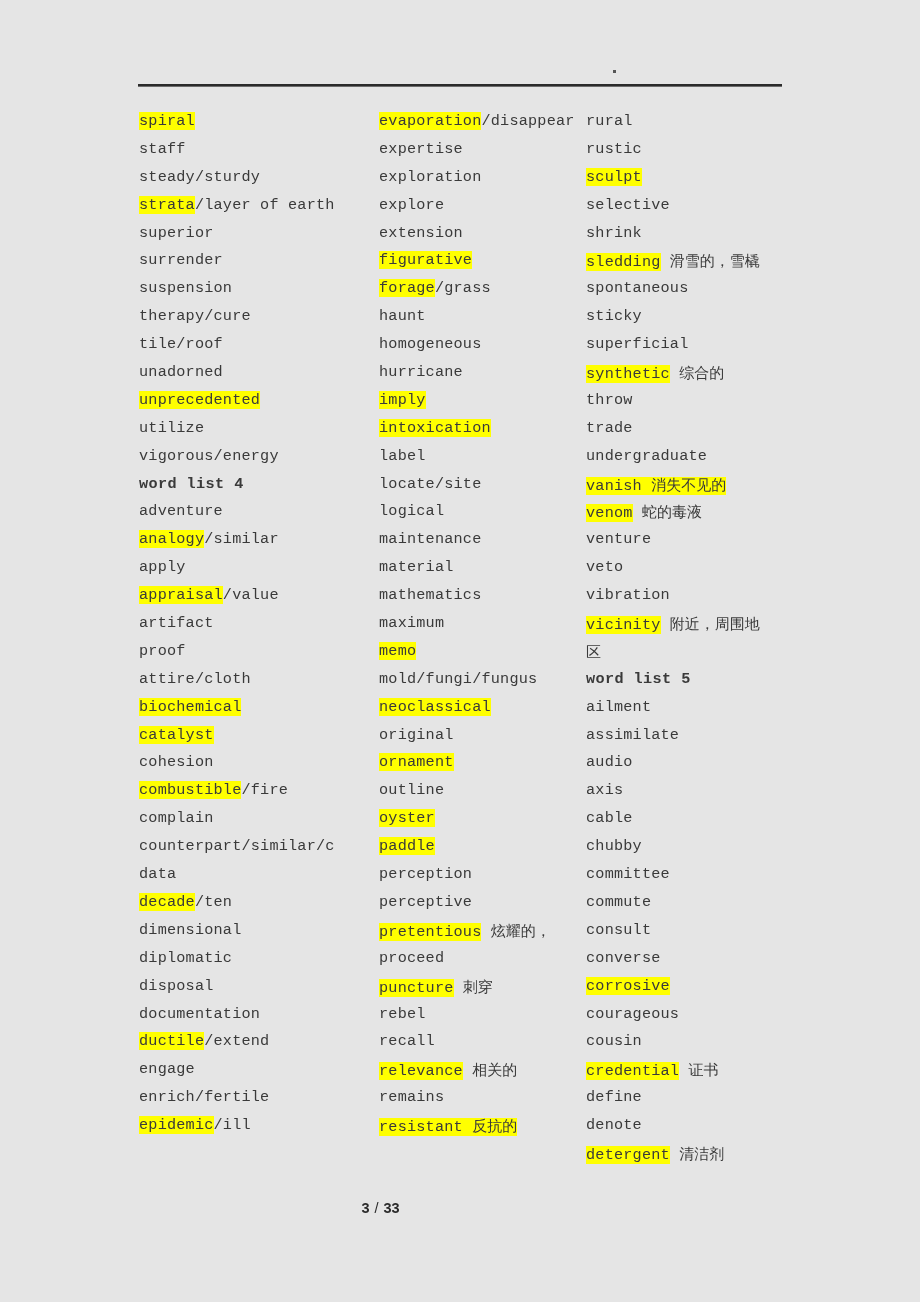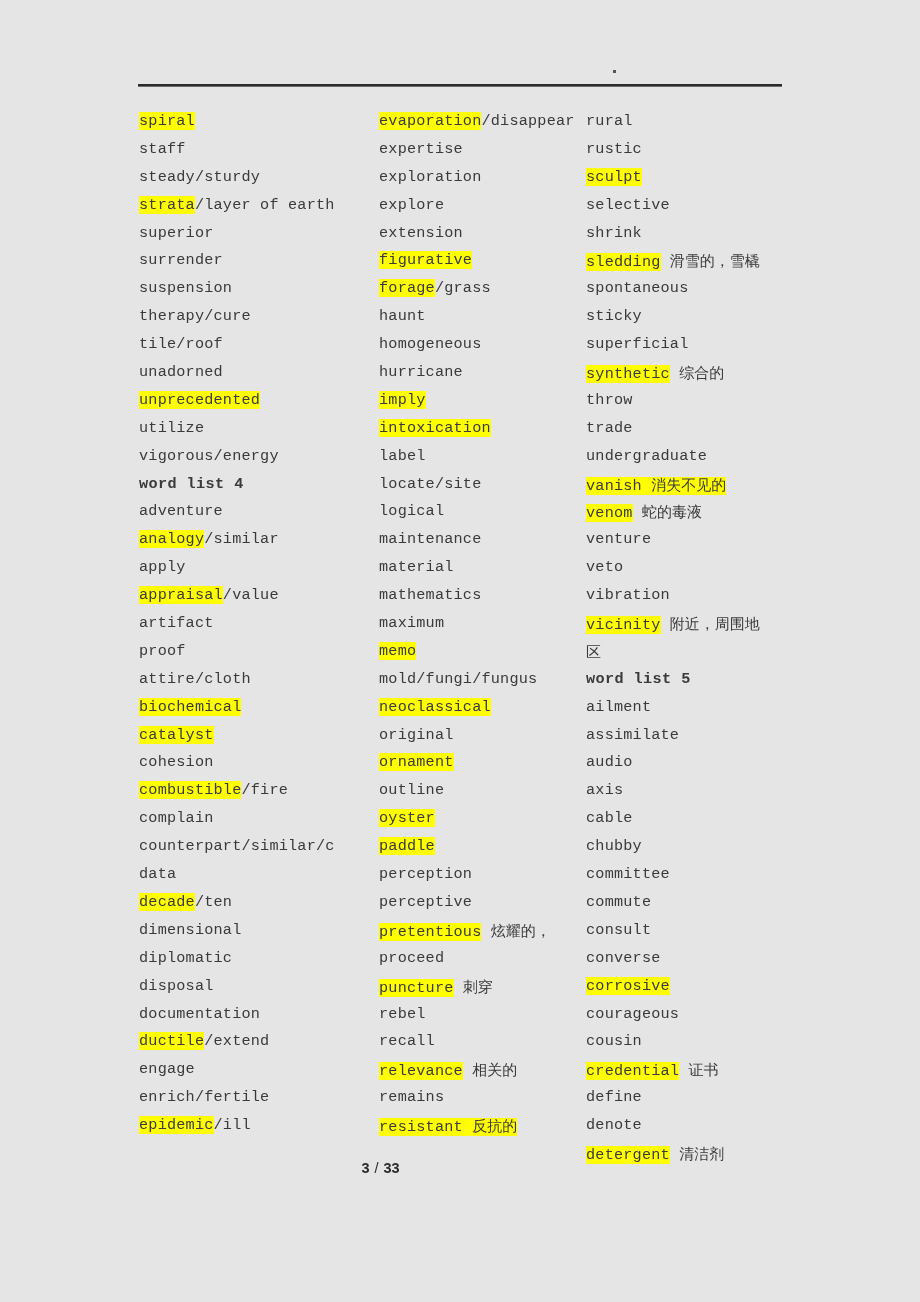--- a/index.html
+++ b/index.html
@@ -79,21 +79,21 @@
     font-family: Liberation Sans, sans-serif;
     font-size: 15px;
     letter-spacing: 0;
   }
   .sp { display: inline-block; width: 5px; }
 
   
   .footer {
     position: absolute;
     left: 0;
-    top: 1160px;
+    top: 1200px;
     width: 761px;
     text-align: center;
     font-family: "Liberation Sans", "DejaVu Sans", sans-serif;
     font-size: 14.5px;
     color: #2b2b2b;
   }
   .footer .pg { font-weight: bold; }
 </style>
 </head>
 <body>

